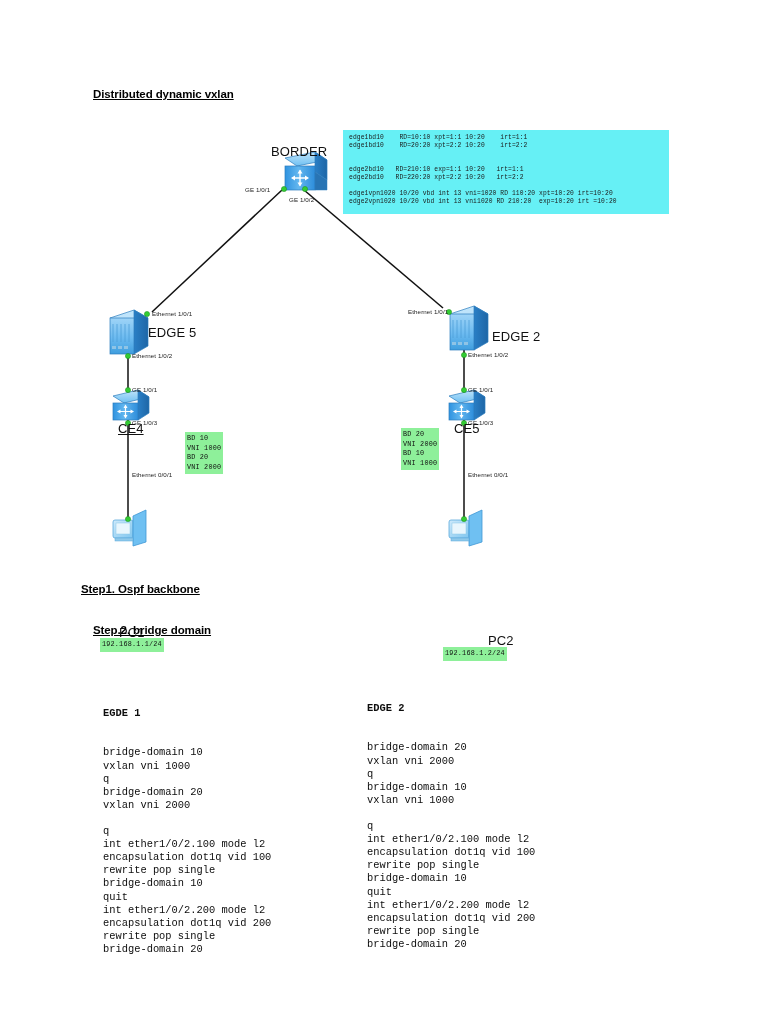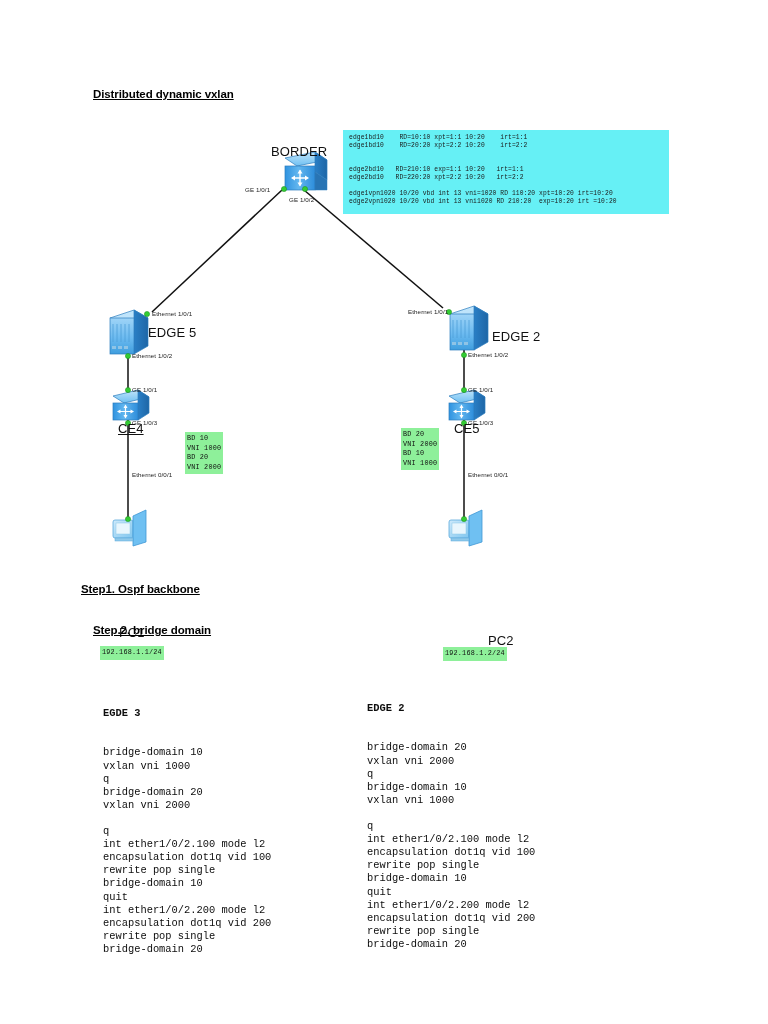--- a/index.html
+++ b/index.html
@@ -75,21 +75,21 @@
     font-family: "Liberation Mono", monospace;
     font-size: 6.8px;
     line-height: 9.6px;
     color: #101010;
     white-space: pre;
     padding: 2px 2px;
     letter-spacing: 0.2px;
   }
   #bd-box-edge1 { left: 185px; top: 314px; }
   #bd-box-edge2 { left: 401px; top: 310px; }
-  #ip-box-pc1   { left: 100px; top: 520px; margin-top: 8px; }
+  #ip-box-pc1   { left: 100px; top: 520px; }
   #ip-box-pc2   { left: 443px; top: 529px; text-align: right; }
 
   
   .dlabel {
     position: absolute;
     font-family: "Liberation Sans", sans-serif;
     font-size: 6.2px;
     color: #1c1c1c;
     white-space: nowrap;
     letter-spacing: 0.1px;
@@ -318,21 +318,21 @@
     <div class="dlabel" style="left:468px; top:268px;">GE 1/0/1</div>
     <div class="dlabel" style="left:468px; top:301px;">GE 1/0/3</div>
     <div class="dlabel" style="left:132px; top:353px;">Ethernet 0/0/1</div>
     <div class="dlabel" style="left:468px; top:353px;">Ethernet 0/0/1</div>
   </div>
 
   <div class="heading" id="step1-title">Step1. Ospf backbone</div>
   <div class="heading" id="step2-title">Step.2. bridge domain</div>
 
   <div class="cfg" id="cfg-left">
-    <div class="cfg-title">EGDE 3</div>
+    <div class="cfg-title">EGDE 1</div>
     <div>bridge-domain 10
 vxlan vni 1000
 q
 bridge-domain 20
 vxlan vni 2000
 
 q
 int ether1/0/2.100 mode l2
 encapsulation dot1q vid 100
 rewrite pop single

